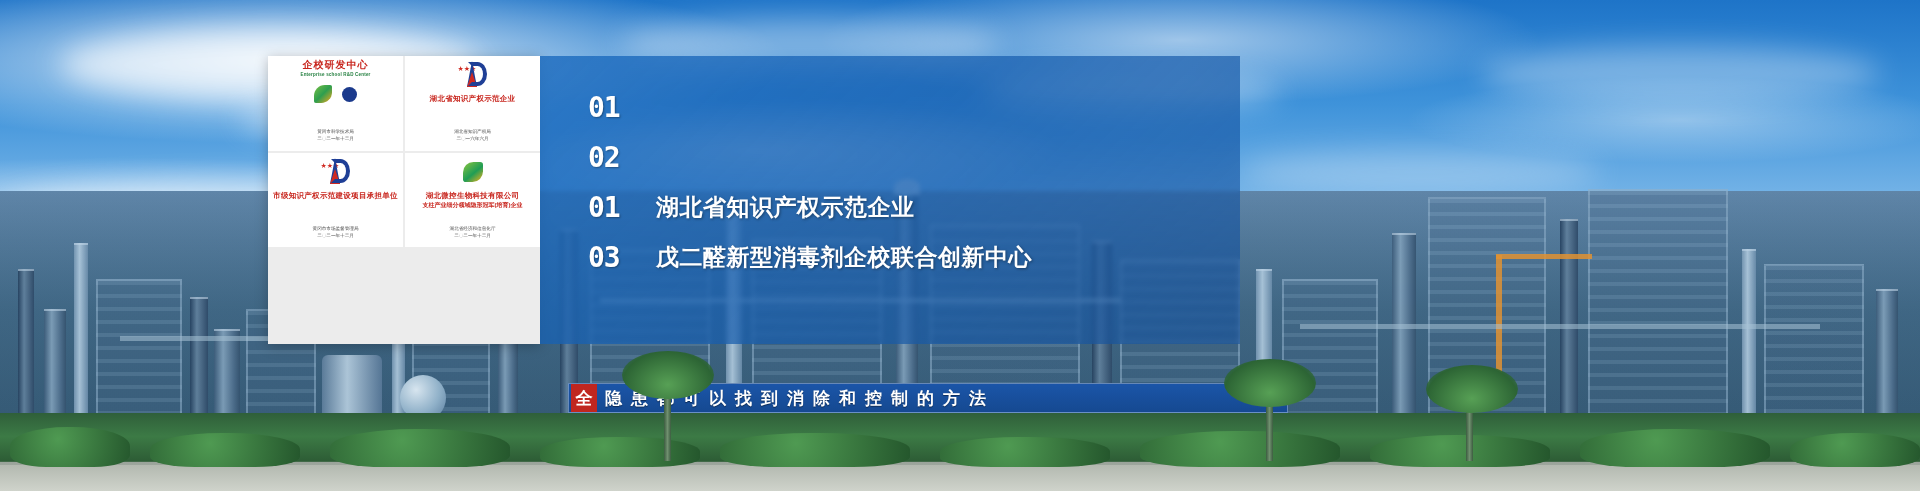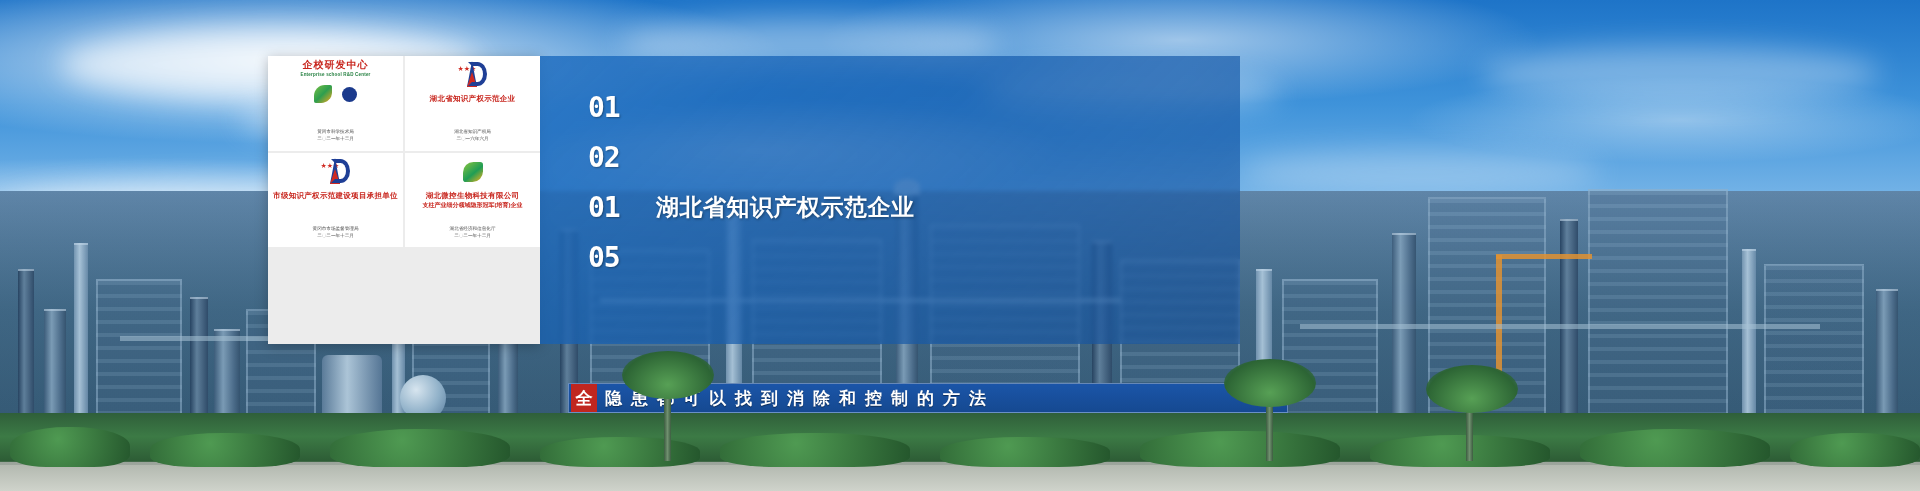--- a/index.html
+++ b/index.html
@@ -434,19 +434,20 @@
         <div class="info-num">02</div>
       </div>
 
       <div class="info-row">
         <div class="info-num">01</div>
         <div class="info-text">湖北省知识产权示范企业</div>
       </div>
 
 
       <div class="info-row">
-        <div class="info-num">05</div>
+        <div class="info-num">03</div>
+        <div class="info-text">戊二醛新型消毒剂企校联合创新中心</div>
       </div>
 
     </div>
   </div>
 
 </div>
 
 </body></html>

